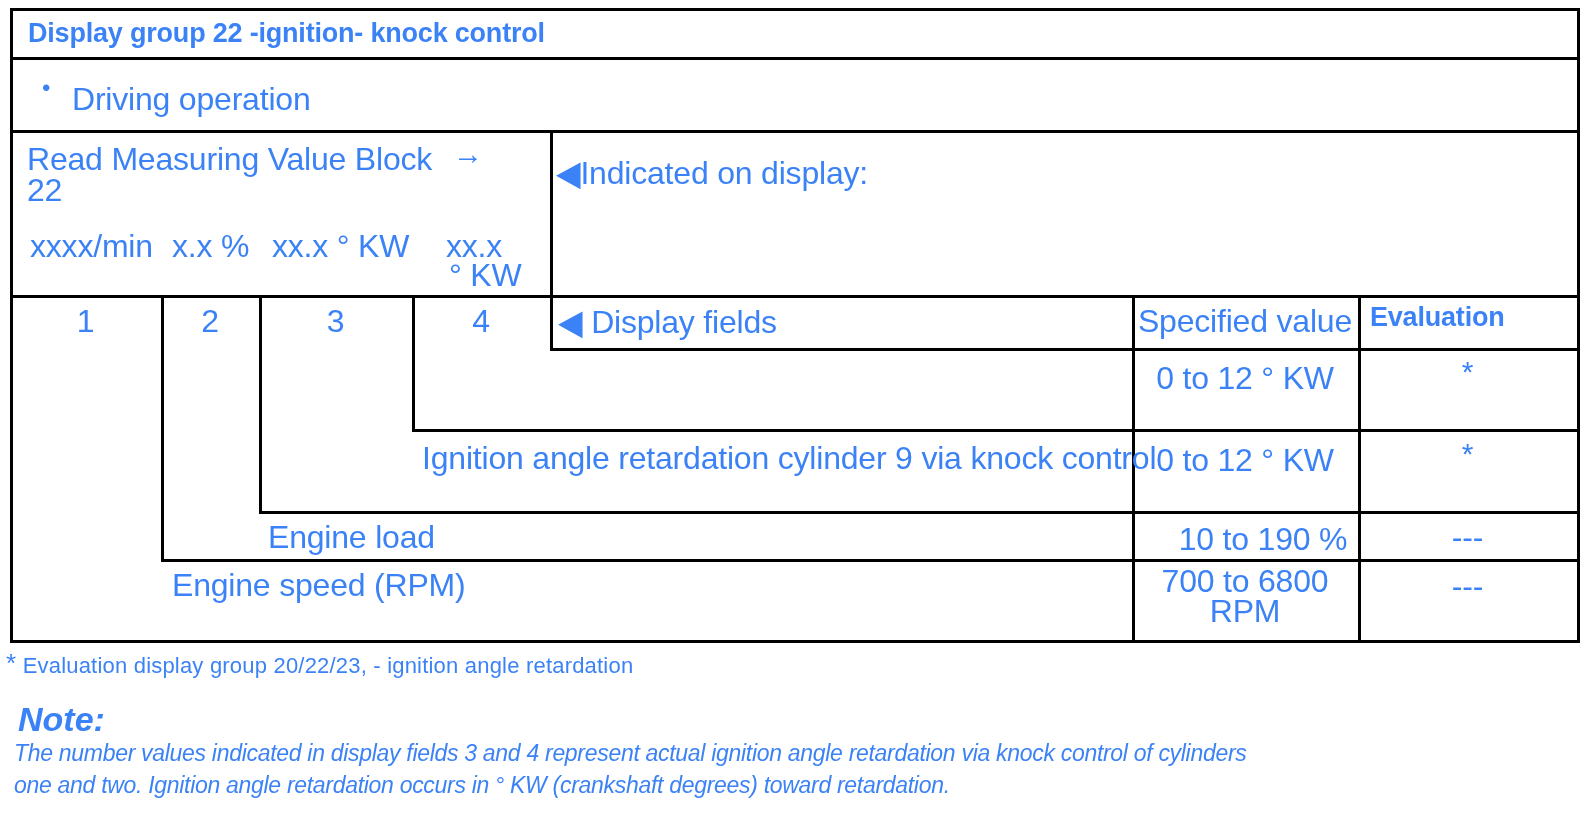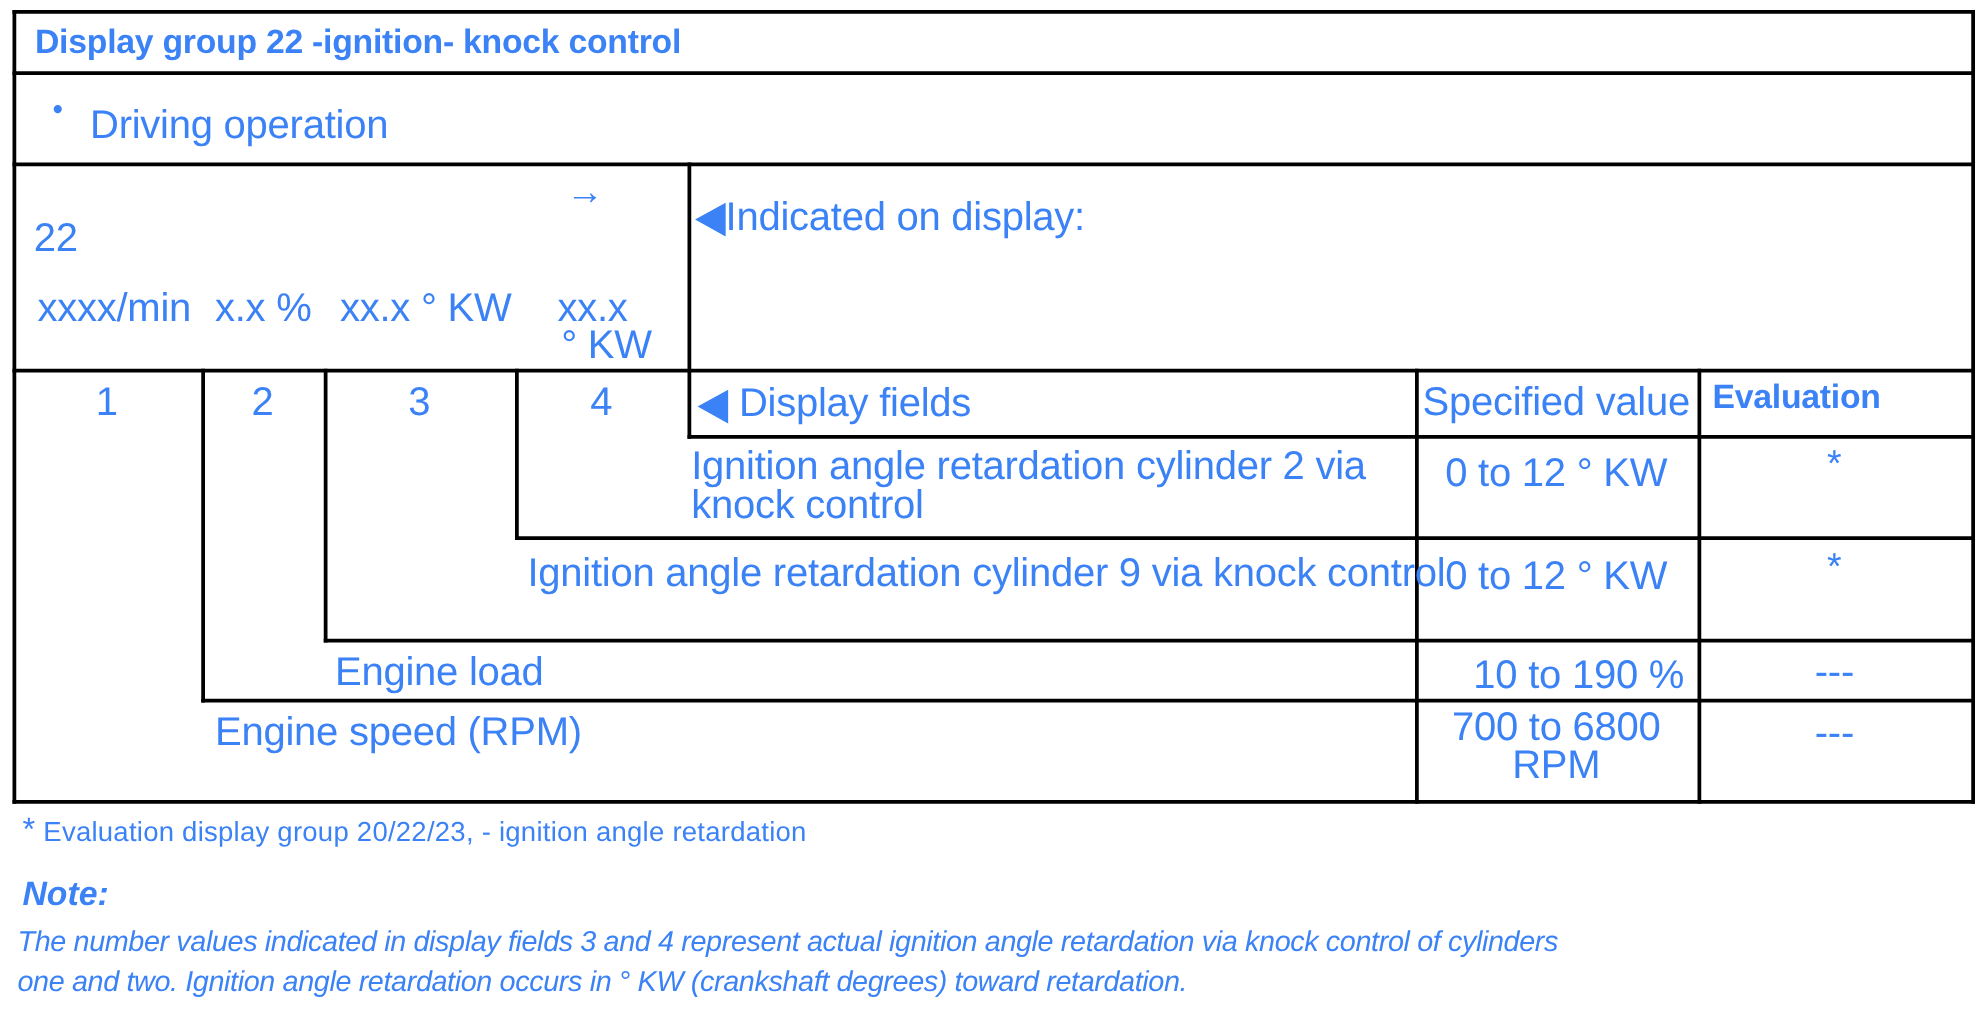--- a/index.html
+++ b/index.html
@@ -15,21 +15,21 @@
   }
   .line { position: absolute; background: #000; }
   .txt  { position: absolute; white-space: nowrap; }
   .fs26 { font-size: 32px; letter-spacing: -0.2px; }
   .fs27b { font-size: 27px; font-weight: bold; letter-spacing: -0.2px; }
   .center { text-align: center; }
   .wrap { white-space: normal; }
   .tri { display: inline-block; transform: scaleY(1.1); }
   .sup-star { font-size: 30px; line-height: 20px; vertical-align: top; }
   .footnote { font-size: 22px; letter-spacing: 0.2px; }
-  .note-head { font-size: 27px; font-weight: bold; font-style: italic; }
+  .note-head { font-size: 34px; font-weight: bold; font-style: italic; }
   .note-body { font-size: 23px; font-style: italic; letter-spacing: -0.3px; }
 </style>
 </head>
 <body>
 
 <div class="page">
 
   <div class="line" style="left:10px; top:8px; width:1570px; height:3px;"></div>
   <div class="line" style="left:10px; top:57px; width:1570px; height:3px;"></div>
   <div class="line" style="left:10px; top:130px; width:1570px; height:3px;"></div>
@@ -47,20 +47,21 @@
   <div class="line" style="left:259px; top:295px; width:3px; height:219px;"></div>
   <div class="line" style="left:412px; top:295px; width:3px; height:137px;"></div>
   <div class="line" style="left:1132px; top:295px; width:3px; height:348px;"></div>
   <div class="line" style="left:1358px; top:295px; width:3px; height:348px;"></div>
 
   <div class="txt fs27b" style="left:28px; top:18px;">Display group 22 -ignition- knock control</div>
 
   <div class="txt" style="left:42px; top:74px; font-size:24px;">•</div>
   <div class="txt fs26" style="left:72px; top:81px;">Driving operation</div>
 
+  <div class="txt fs26" style="left:27px; top:141px;">Read Measuring Value Block</div>
   <div class="txt" style="left:453px; top:137px; font-size:30px;">→</div>
   <div class="txt fs26" style="left:27px; top:172px;">22</div>
 
   <div class="txt fs26" style="left:30px; top:228px;">xxxx/min</div>
   <div class="txt fs26" style="left:172px; top:228px;">x.x %</div>
   <div class="txt fs26" style="left:272px; top:228px;">xx.x ° KW</div>
   <div class="txt fs26" style="left:446px; top:228px;">xx.x</div>
   <div class="txt fs26" style="left:449px; top:257px;">° KW</div>
 
   <div class="txt fs26" style="left:556px; top:154px;">
@@ -71,37 +72,36 @@
   <div class="txt fs26 center" style="left:161px; top:303px; width:98px;">2</div>
   <div class="txt fs26 center" style="left:259px; top:303px; width:153px;">3</div>
   <div class="txt fs26 center" style="left:412px; top:303px; width:138px;">4</div>
 
   <div class="txt fs26 center" style="left:1132px; top:303px; width:226px;">Specified value</div>
   <div class="txt fs26" style="left:558px; top:303px;">
     <span class="tri">◀</span>&nbsp;<span>Display fields</span>
   </div>
   <div class="txt fs27b" style="left:1370px; top:302px;">Evaluation</div>
 
-  <div class="txt fs26 wrap" style="left:553px; top:357px; width:575px; line-height:31px;">Ignition angle retardation cylinder 2 via knock control</div>
   <div class="txt fs26 center" style="left:1132px; top:360px; width:226px;">0 to 12 ° KW</div>
   <div class="txt center sup-star" style="left:1358px; top:362px; width:219px;">*</div>
 
   <div class="txt fs26" style="left:422px; top:440px;">Ignition angle retardation cylinder 9 via knock control</div>
   <div class="txt fs26 center" style="left:1132px; top:442px; width:226px;">0 to 12 ° KW</div>
   <div class="txt center sup-star" style="left:1358px; top:444px; width:219px;">*</div>
 
   <div class="txt fs26" style="left:268px; top:519px;">Engine load</div>
   <div class="txt fs26 center" style="left:1132px; top:521px; width:262px;">10 to 190 %</div>
   <div class="txt fs26 center" style="left:1358px; top:519px; width:219px;">---</div>
 
   <div class="txt fs26" style="left:172px; top:567px;">Engine speed (RPM)</div>
   <div class="txt fs26 center wrap" style="left:1160px; top:566px; width:170px; line-height:30px;">700 to 6800 RPM</div>
   <div class="txt fs26 center" style="left:1358px; top:568px; width:219px;">---</div>
 
-  <div class="txt footnote" style="left:18px; top:653px;">
+  <div class="txt footnote" style="left:6px; top:653px;">
     <span class="sup-star" style="font-size:26px;">*</span>&nbsp;<span>Evaluation display group 20/22/23, - ignition angle retardation</span>
   </div>
 
   <div class="txt note-head" style="left:18px; top:700px;">Note:</div>
   <div class="txt note-body" style="left:14px; top:740px;">The number values indicated in display fields 3 and 4 represent actual ignition angle retardation via knock control of cylinders</div>
   <div class="txt note-body" style="left:14px; top:772px;">one and two. Ignition angle retardation occurs in ° KW (crankshaft degrees) toward retardation.</div>
 
 </div>
 
 </body></html>

